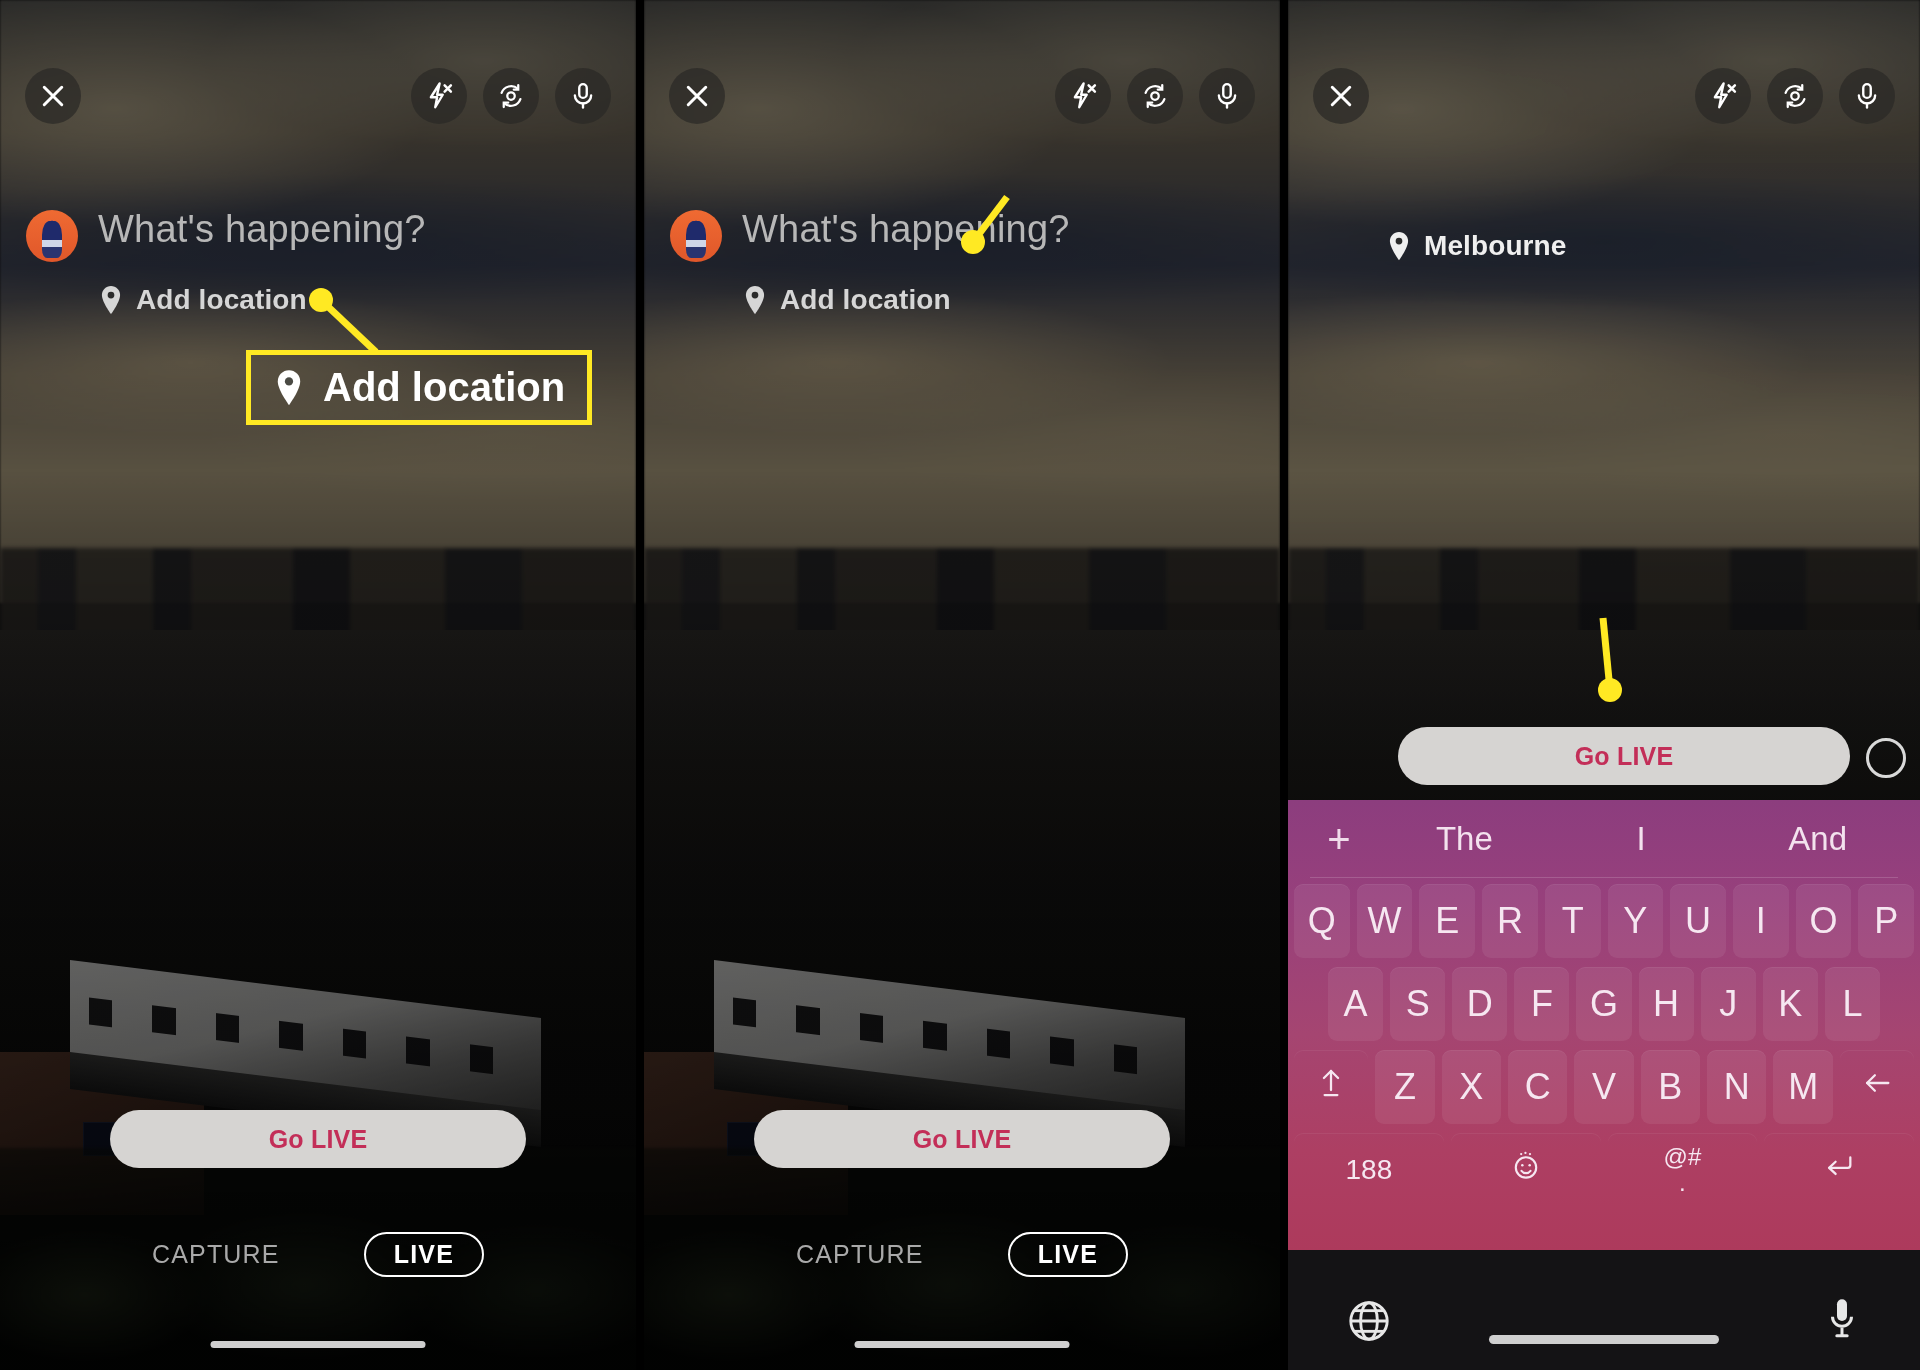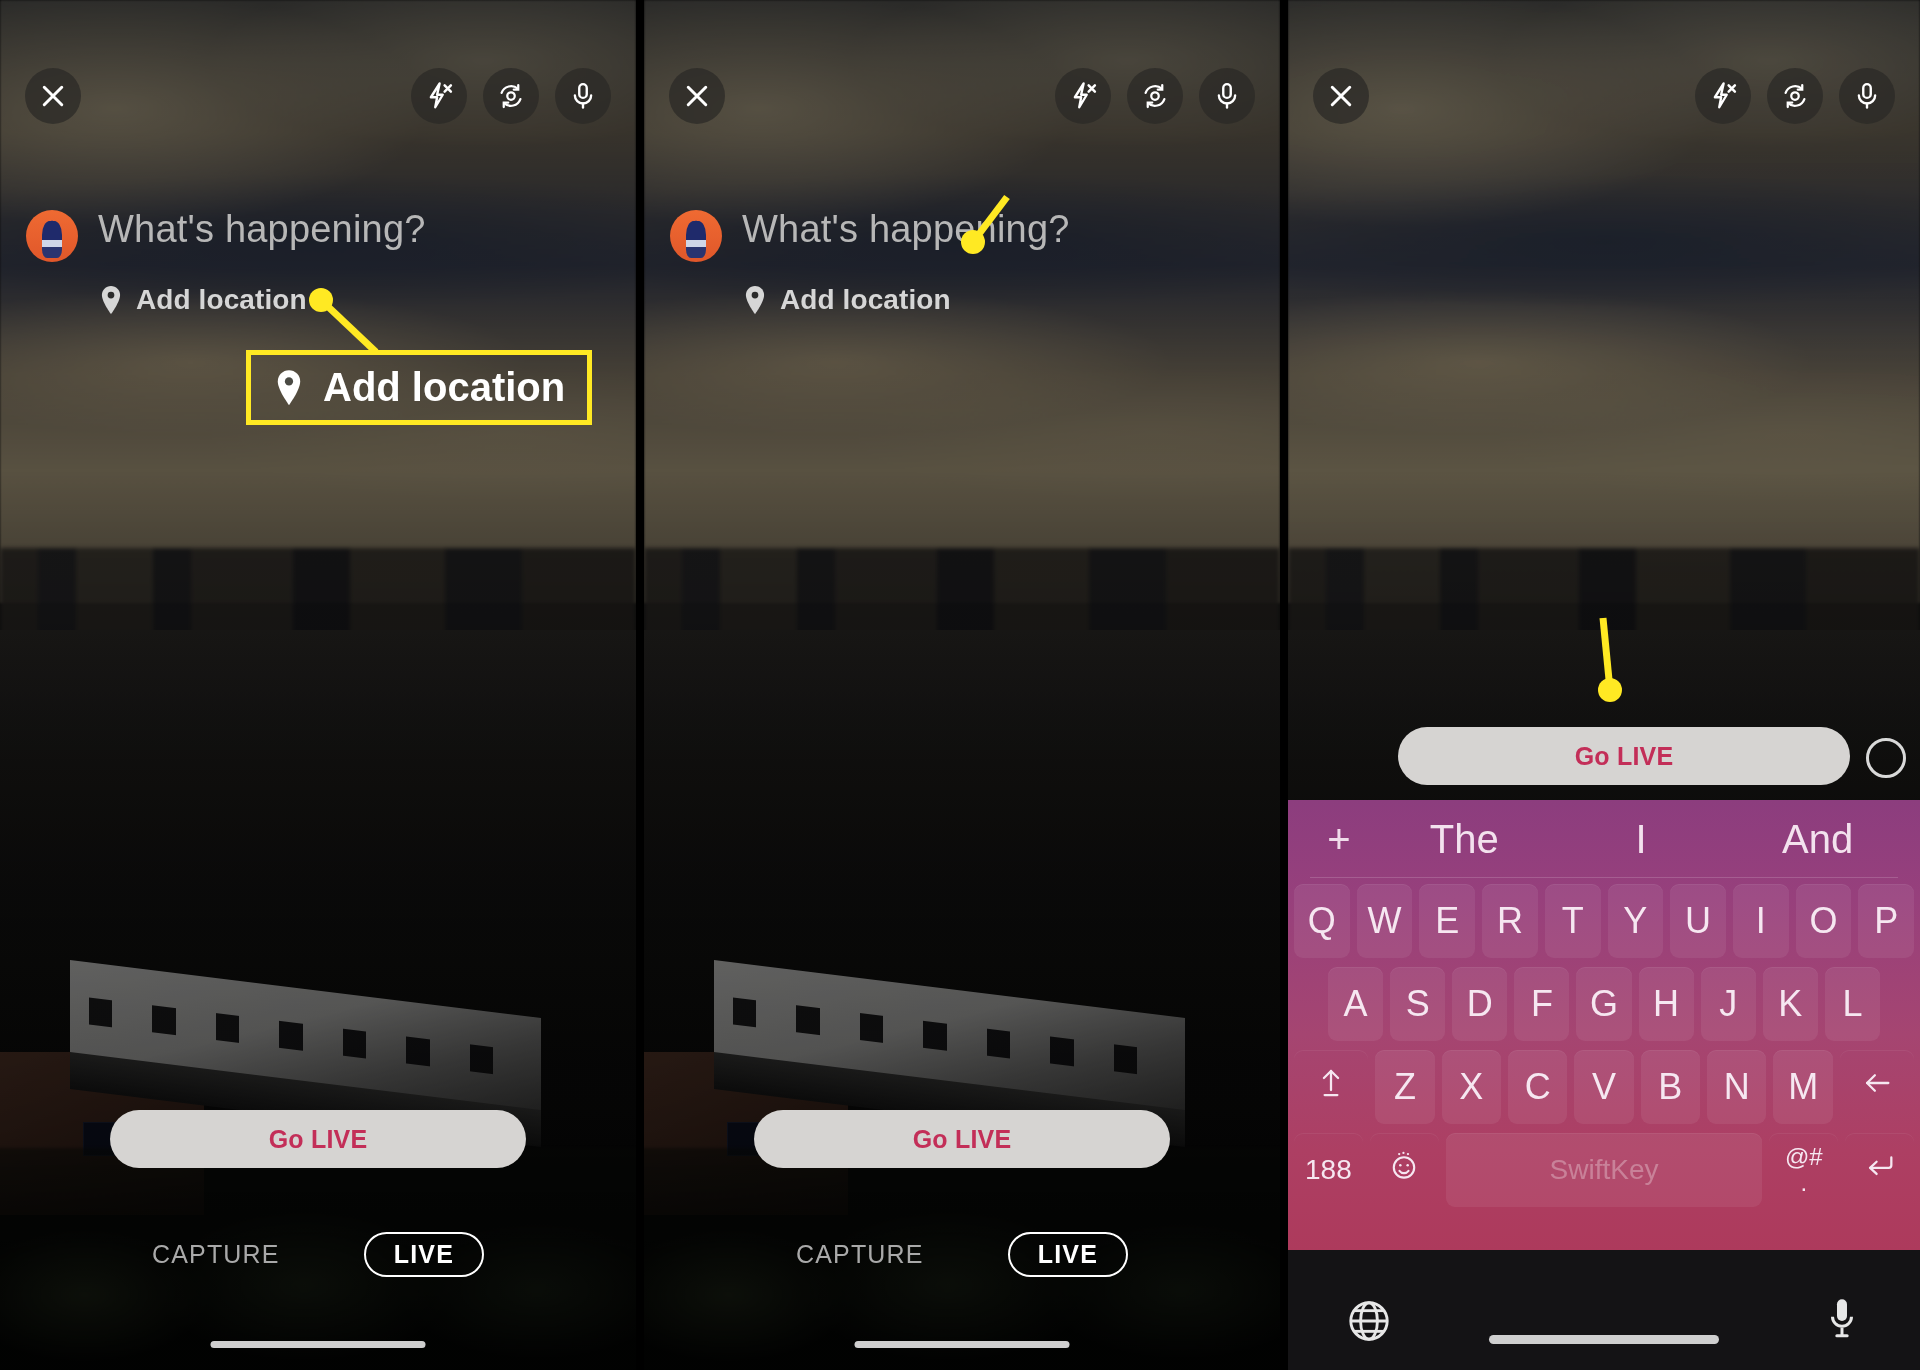--- a/index.html
+++ b/index.html
@@ -148,21 +148,21 @@
   .leader { position:absolute; z-index:39; overflow:visible; }
 
   
   .keyboard {
     position:absolute; left:0; right:0; top:800px; height:450px;
     background:linear-gradient(#8c3d7e 0%, #97407c 22%, #a54571 52%, #ad3f63 78%, #ad3a5c 100%);
   }
   .kb-suggest { height:78px; display:flex; align-items:center; padding:0 14px; position:relative; }
   .kb-suggest::after{ content:""; position:absolute; left:22px; right:22px; bottom:0; height:1px; background:rgba(255,255,255,.16); }
   .sug-plus { color:#f0dcea; font-size:40px; font-weight:300; width:74px; text-align:center; }
-  .sug { flex:1; text-align:center; color:#f3e2ee; font-size:40px; font-weight:300; }
+  .sug { flex:1; text-align:center; color:#f3e2ee; font-size:33px; font-weight:300; }
   .kb-rows { padding:6px 6px 0; }
   .krow { display:flex; justify-content:center; gap:7px; margin-bottom:9px; }
   .key {
     height:74px; flex:1 1 0; border-radius:9px;
     background:rgba(255,255,255,.07);
     display:flex; align-items:center; justify-content:center;
     color:#f6e7f1; font-size:36px; font-weight:300;
     box-shadow:0 1px 0 rgba(255,255,255,.06) inset;
   }
   .krow.r2 { padding:0 34px; }
@@ -416,20 +416,29 @@
               <rect x="9" y="2.5" width="6" height="11" rx="3"></rect>
                 <path d="M5.5 11.5a6.5 6.5 0 0 0 13 0"></path>
                 <path d="M12 18v3.2"></path>
             </svg>
           </span>
         </div>
       </div>
     </div>
 
     <div class="composer">
+      <div class="locrow">
+        <span class="pin">
+          <svg viewBox="0 0 24 28" fill="#efefef">
+              <path d="M12 1C7.3 1 3.6 4.7 3.6 9.3 3.6 15.7 12 27 12 27s8.4-11.3 8.4-17.7C20.4 4.7 16.7 1 12 1z"></path>
+              <circle cx="12" cy="9.3" r="3.1" fill="#2b2b2b"></circle>
+            </svg>
+        </span>
+        <span class="loctext set">Melbourne</span>
+      </div>
     </div>
 
     <div class="golive">Go LIVE</div>
     <div class="shutter-ring"></div>
 
     <div class="keyboard">
       <div class="kb-suggest">
         <span class="sug-plus">+</span>
         <span class="sug">The</span>
         <span class="sug">I</span>
@@ -494,21 +503,20 @@
                 <circle cx="12" cy="13" r="7.2"></circle>
                   <circle cx="9.4" cy="11.4" r=".9" fill="#f6e7f1" stroke="none"></circle>
                 <circle cx="14.6" cy="11.4" r=".9" fill="#f6e7f1" stroke="none"></circle>
                   <path d="M8.8 15.4a4 4 0 0 0 6.4 0"></path>
                 <circle cx="8.6" cy="3.6" r=".8" fill="#f6e7f1" stroke="none"></circle>
                   <circle cx="11.6" cy="2.8" r=".8" fill="#f6e7f1" stroke="none"></circle>
                 <circle cx="14.8" cy="3.6" r=".8" fill="#f6e7f1" stroke="none"></circle>
               </svg>
             </span>
           </div>
-          <div class="key space">SwiftKey</div>
           <div class="key flat">
             <span class="stack">
               <span class="t">@#</span>
               <span class="b">.</span>
             </span>
           </div>
           <div class="key flat">
             <span>
               <svg viewBox="0 0 24 24" fill="none" stroke="#f6e7f1" stroke-width="1.6" stroke-linecap="round" stroke-linejoin="round">
                 <path d="M20 6 v5.5 a1.8 1.8 0 0 1-1.8 1.8 H5.2"></path>

